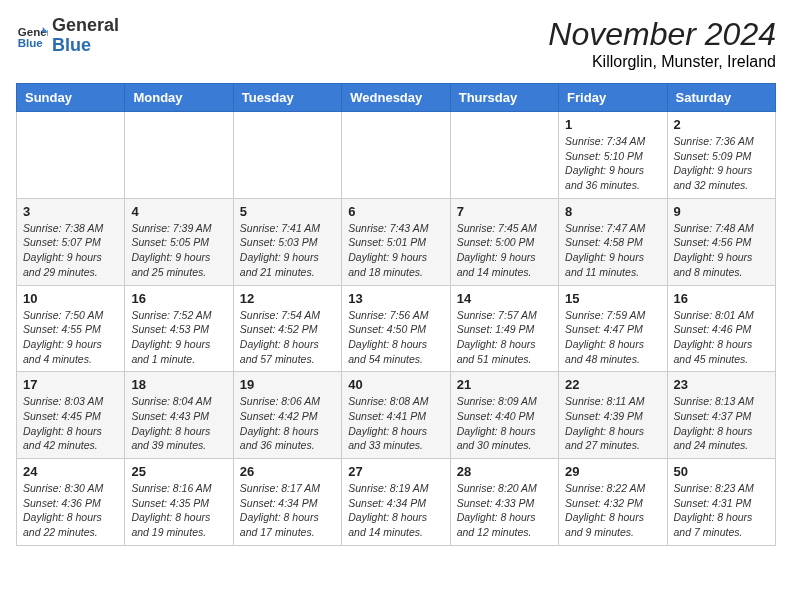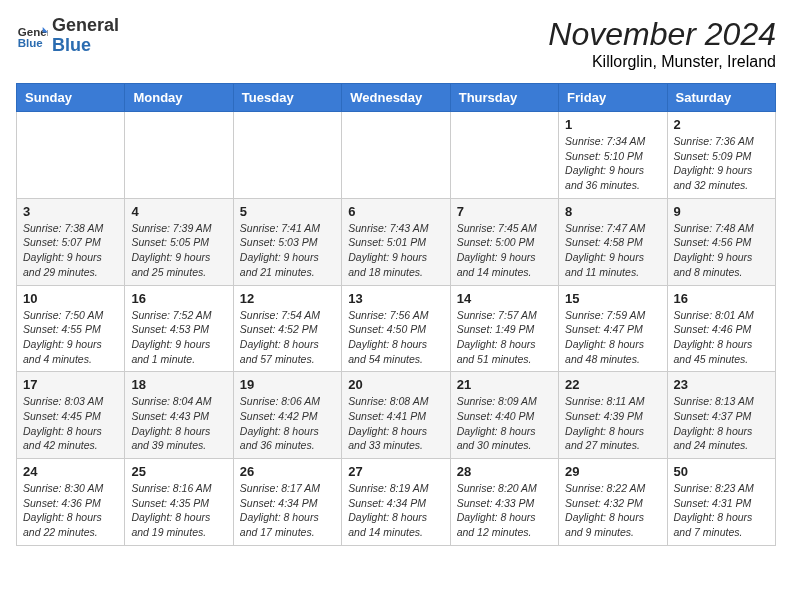--- a/index.html
+++ b/index.html
@@ -247,21 +247,21 @@
 Sunset: 4:43 PM
 Daylight: 8 hours and 39 minutes.</div>
         </td>
         <td>
           <span class="day-num">19</span>
           <div class="day-info">Sunrise: 8:06 AM
 Sunset: 4:42 PM
 Daylight: 8 hours and 36 minutes.</div>
         </td>
         <td>
-          <span class="day-num">20</span>
+          <span class="day-num">40</span>
           <div class="day-info">Sunrise: 8:08 AM
 Sunset: 4:41 PM
 Daylight: 8 hours and 33 minutes.</div>
         </td>
         <td>
           <span class="day-num">21</span>
           <div class="day-info">Sunrise: 8:09 AM
 Sunset: 4:40 PM
 Daylight: 8 hours and 30 minutes.</div>
         </td>

